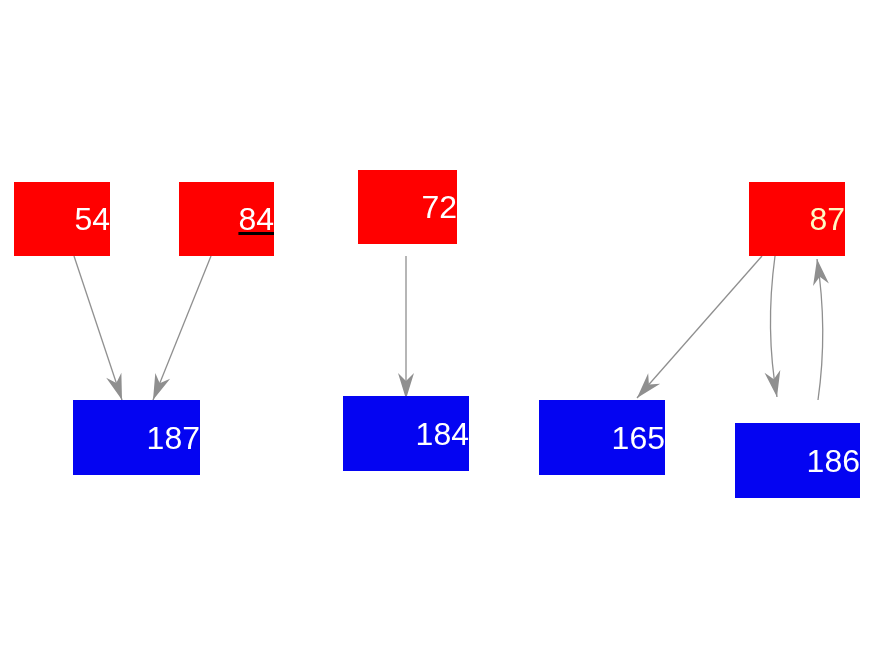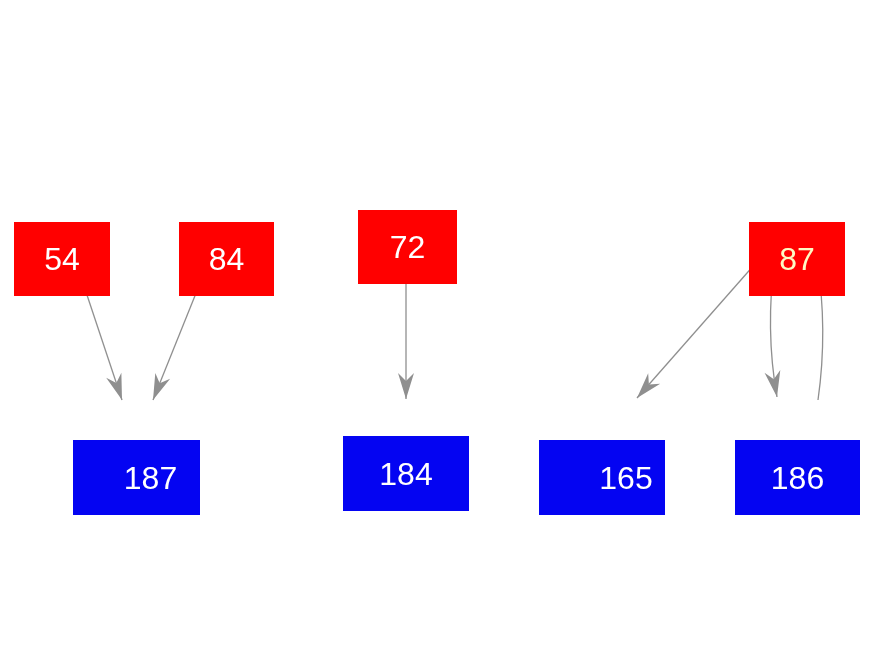--- a/index.html
+++ b/index.html
@@ -23,23 +23,22 @@
     height: 656px;
   }
   #edge-layer path.edge {
     fill: none;
     stroke-width: 1.3px;
   }
   .node {
     position: absolute;
     display: flex;
     align-items: center;
-    justify-content: center;
+    justify-content: flex-end;
     box-sizing: border-box;
-    margin-top: 40px;
   }
   .node span {
     color: #ffffff;
     font-size: 32px;
     line-height: 1;
     letter-spacing: 0px;
     user-select: none;
   }
 </style>
 </head>
@@ -58,35 +57,35 @@
         <path class="edge" d="M406,256 L406,399" stroke="#8f8f8f" marker-end="url(#arrow)"></path>
         <path class="edge" d="M762,256 L637,398" stroke="#8f8f8f" marker-end="url(#arrow)"></path>
         <path class="edge" d="M775,256 Q765,330 777,397" stroke="#8f8f8f" marker-end="url(#arrow)"></path>
         <path class="edge" d="M818,400 Q828,330 817,259" stroke="#8f8f8f" marker-end="url(#arrow)"></path>
       </g>
   </svg>
   <div id="node-layer">
       <div class="node" style="left: 14px; top: 182px; width: 96px; height: 74px; background: rgb(255, 0, 0);">
         <span style="color: rgb(255, 255, 255);">54</span>
       </div>
-      <div class="node" style="left: 179px; top: 182px; width: 95px; height: 74px; background: rgb(255, 0, 0);">
+      <div class="node" style="left: 179px; top: 182px; width: 95px; height: 74px; background: rgb(255, 0, 0); text-decoration: underline;">
         <span style="color: rgb(255, 255, 255);">84</span>
       </div>
       <div class="node" style="left: 358px; top: 170px; width: 99px; height: 74px; background: rgb(255, 0, 0);">
         <span style="color: rgb(255, 255, 255);">72</span>
       </div>
       <div class="node" style="left: 749px; top: 182px; width: 96px; height: 74px; background: rgb(255, 0, 0);">
         <span style="color: #fef9c3;">87</span>
       </div>
       <div class="node" style="left: 73px; top: 400px; width: 127px; height: 75px; background: rgb(4, 4, 242); padding-left: 28px;">
         <span style="color: rgb(255, 255, 255);">187</span>
       </div>
       <div class="node" style="left: 343px; top: 396px; width: 126px; height: 75px; background: rgb(4, 4, 242);">
         <span style="color: rgb(255, 255, 255);">184</span>
       </div>
       <div class="node" style="left: 539px; top: 400px; width: 126px; height: 75px; background: rgb(4, 4, 242); padding-left: 48px;">
         <span style="color: rgb(255, 255, 255);">165</span>
       </div>
-      <div class="node" style="left: 735px; top: 400px; width: 125px; height: 75px; background: rgb(4, 4, 242);">
+      <div class="node" style="left: 735px; top: 423px; width: 125px; height: 75px; background: rgb(4, 4, 242);">
         <span style="color: rgb(255, 255, 255);">186</span>
       </div>
     </div>
 </div>
 
 </body></html>

